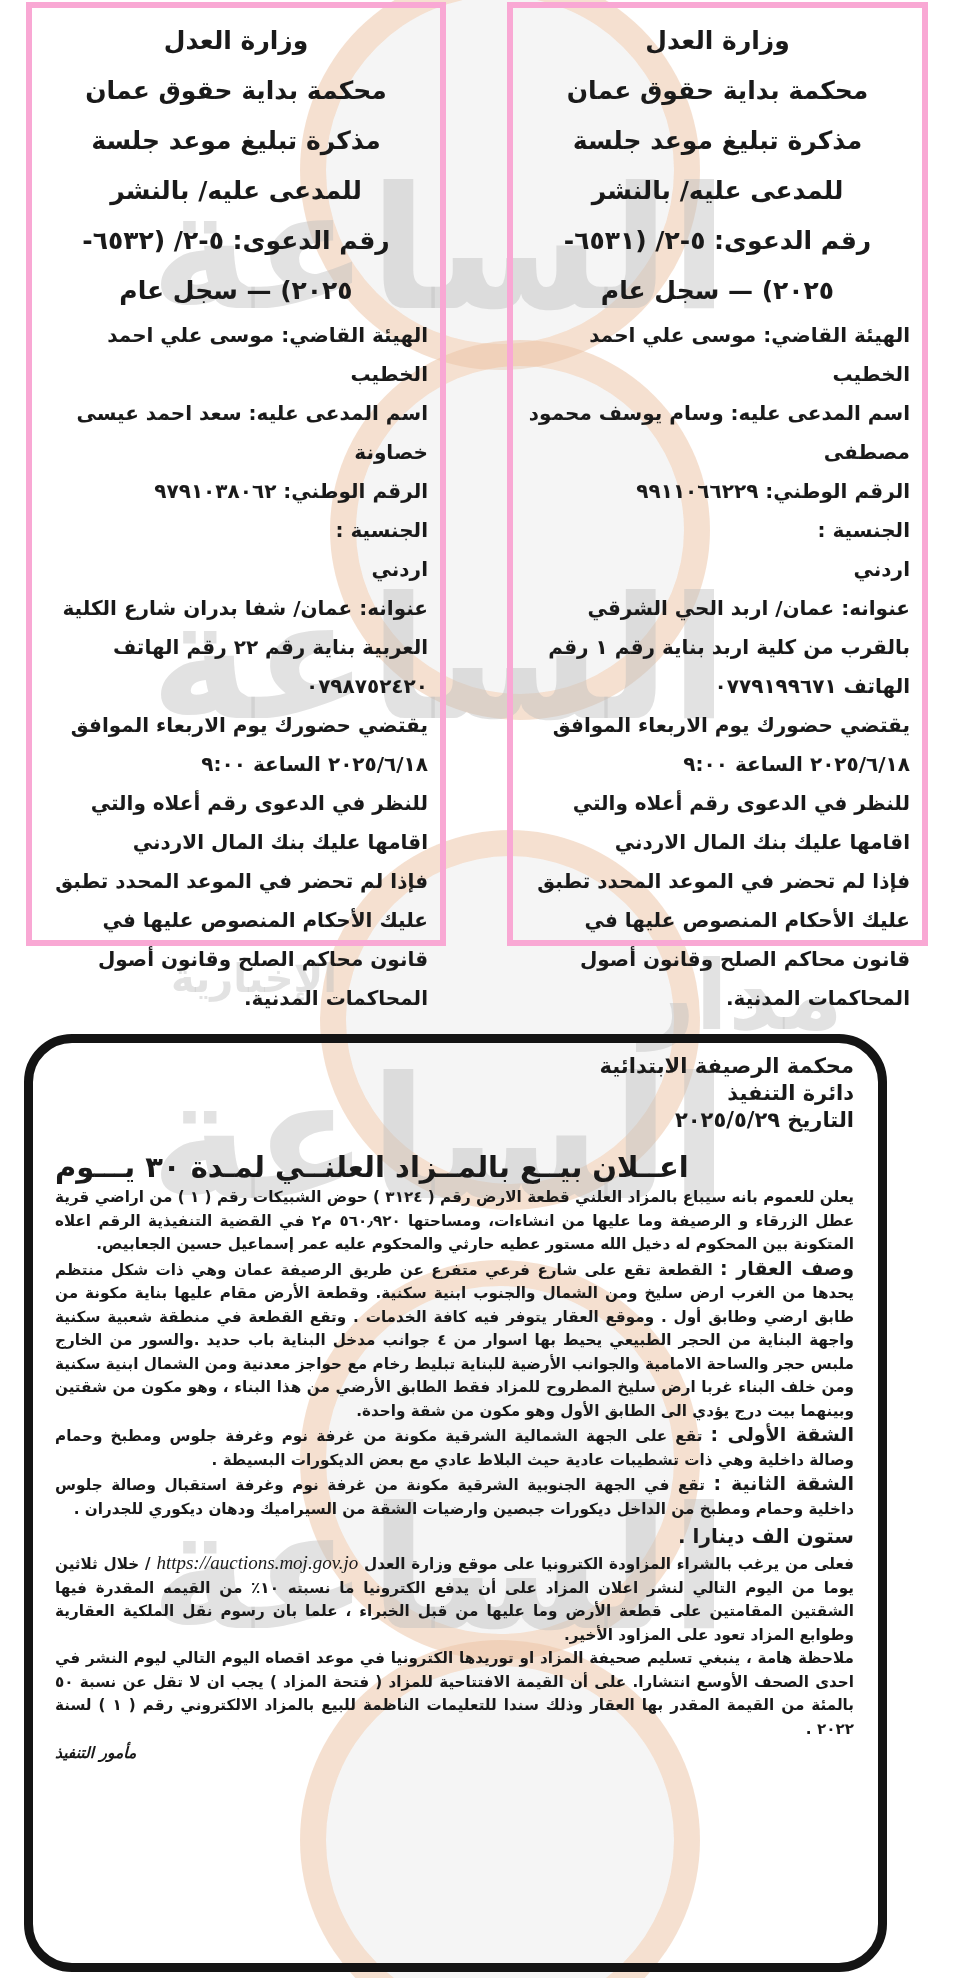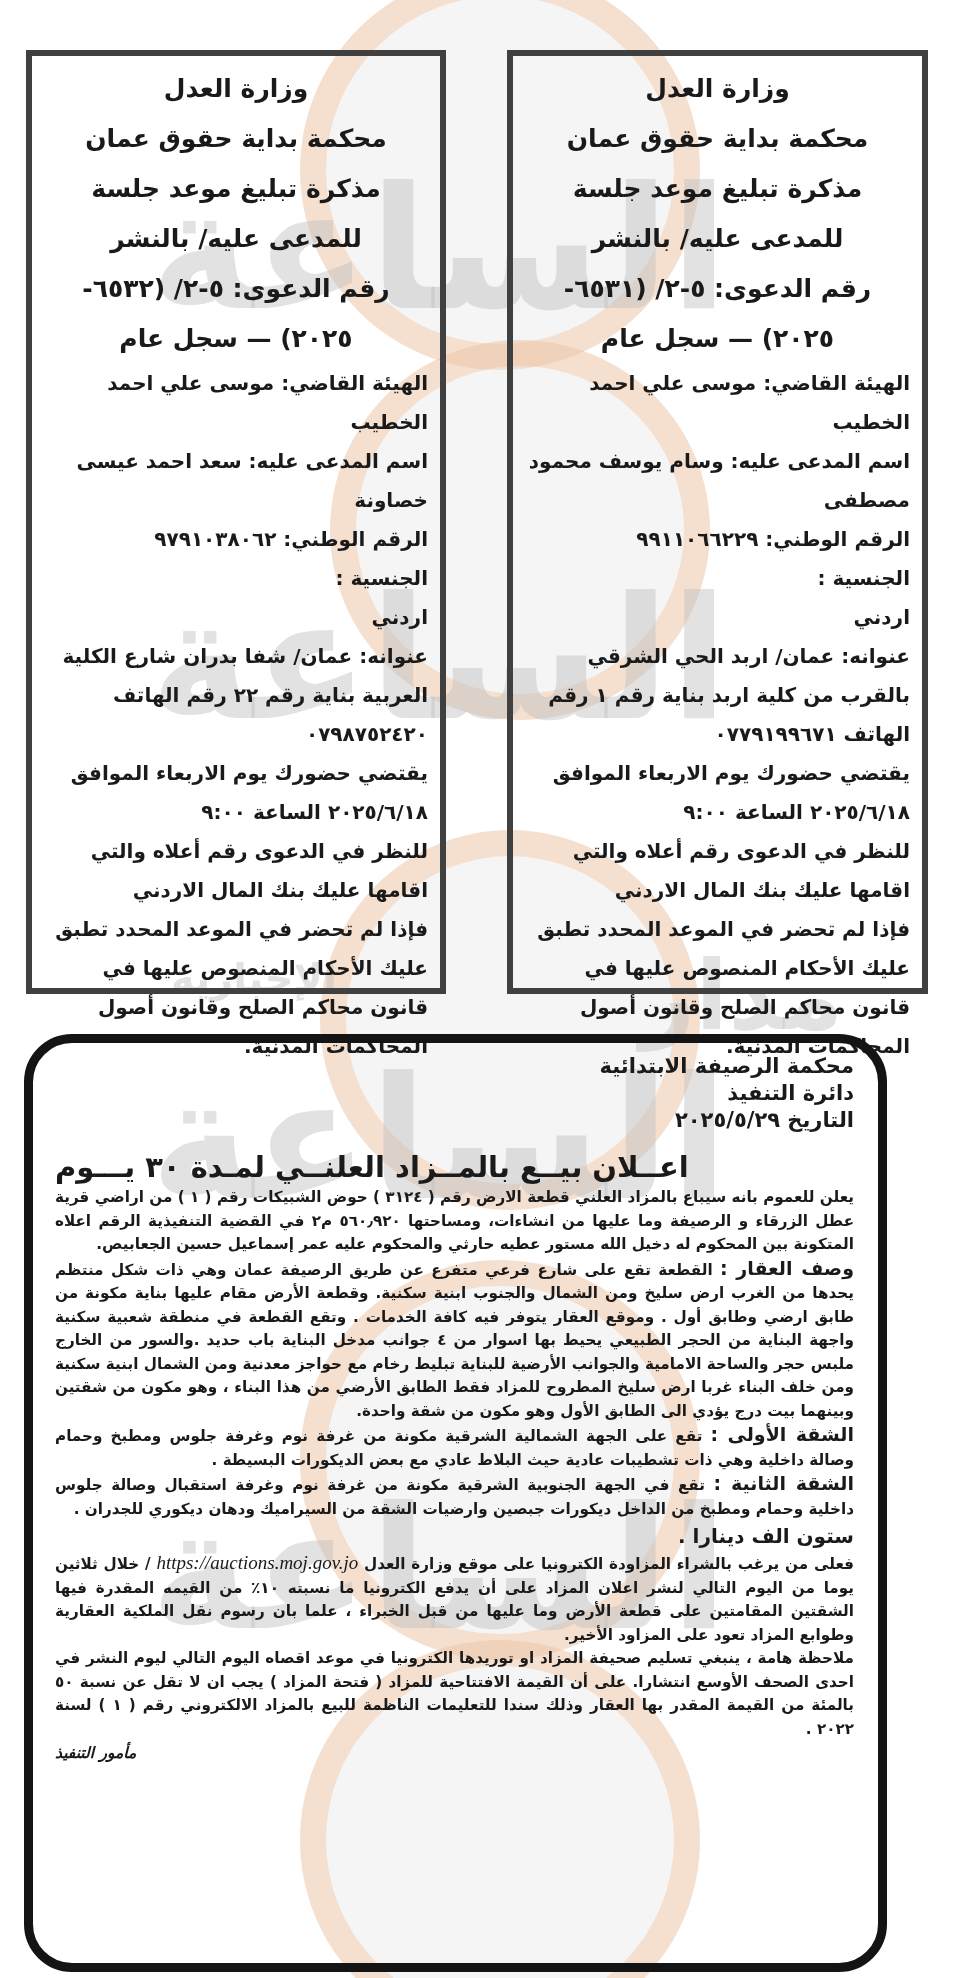--- a/index.html
+++ b/index.html
@@ -19,26 +19,25 @@
       box-sizing: border-box;
     }
     .wm-text {
       color: rgba(190,190,190,0.45);
       font-weight: bold;
       font-family: "DejaVu Sans", sans-serif;
       direction: rtl;
     }
     .notice {
       position: absolute; z-index: 1;
-      border: 6px solid #404040;
+      border: 6px solid #f9a8d4;
       box-sizing: border-box;
       direction: rtl;
       text-align: right;
       background: transparent;
-      margin-top: 48px;
     }
     .notice .head {
       text-align: center;
       font-weight: bold;
       font-size: 25px;
       line-height: 50px;
     }
     .notice .body {
       font-weight: bold;
       font-size: 20px;

